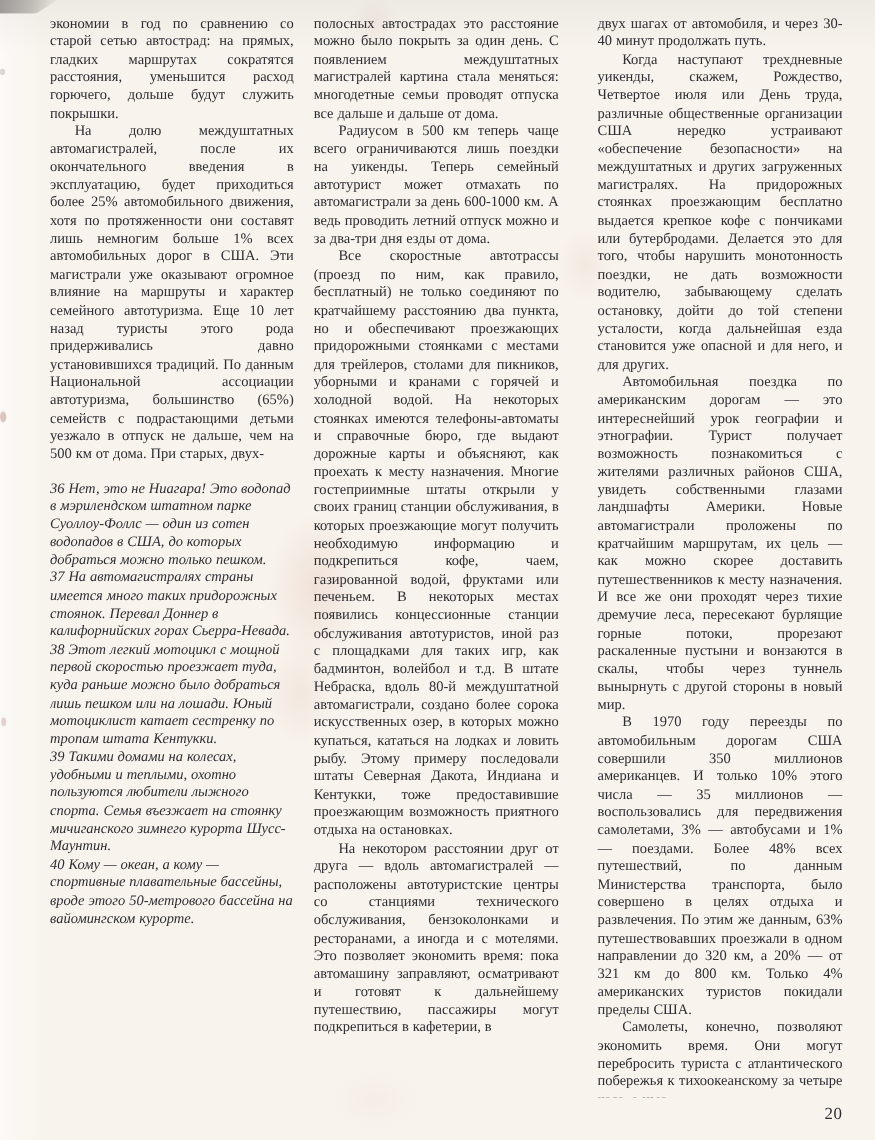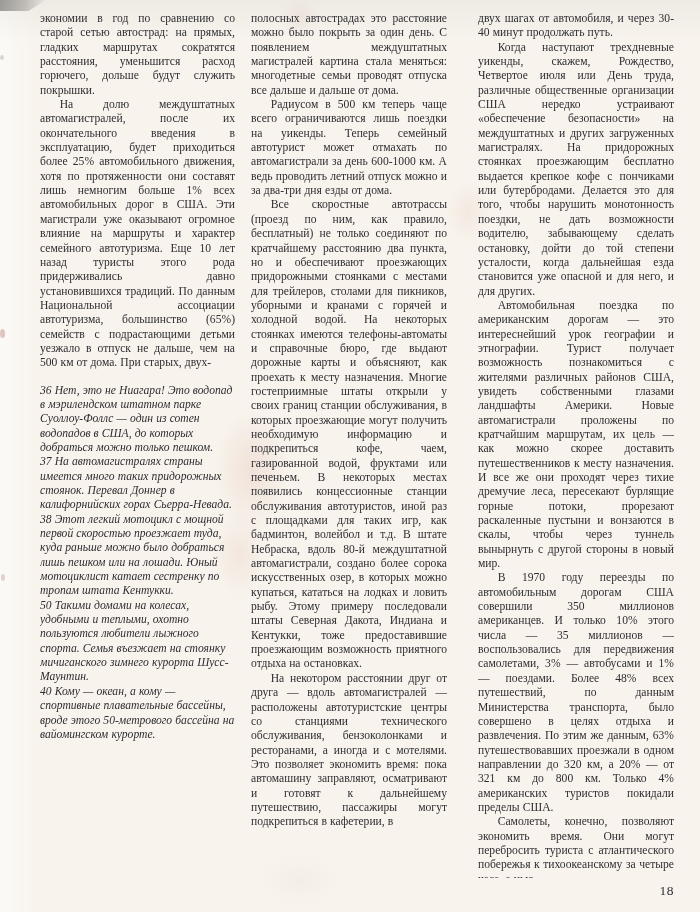--- a/index.html
+++ b/index.html
@@ -92,21 +92,21 @@
 
   <div class="col col-left">
     <div>
         <p class="body-para">экономии в год по сравнению со старой сетью автострад: на прямых, гладких маршрутах сократятся расстояния, уменьшится расход горючего, дольше будут служить покрышки.</p>
         <p class="body-para indent">На долю междуштатных автомагистралей, после их окончательного введения в эксплуатацию, будет приходиться более 25% автомобильного движения, хотя по протяженности они составят лишь немногим больше 1% всех автомобильных дорог в США. Эти магистрали уже оказывают огромное влияние на маршруты и характер семейного автотуризма. Еще 10 лет назад туристы этого рода придерживались давно установившихся традиций. По данным Национальной ассоциации автотуризма, большинство (65%) семейств с подрастающими детьми уезжало в отпуск не дальше, чем на 500 км от дома. При старых, двух-</p>
       </div>
     <div class="captions">
         <p class="caption-para">36  Нет, это не Ниагара! Это водопад в мэрилендском штатном парке Суоллоу-Фоллс — один из сотен водопадов в США, до которых добраться можно только пешком.</p>
         <p class="caption-para">37  На автомагистралях страны имеется много таких придорожных стоянок. Перевал Доннер в калифорнийских горах Сьерра-Невада.</p>
         <p class="caption-para">38  Этот легкий мотоцикл с мощной первой скоростью проезжает туда, куда раньше можно было добраться лишь пешком или на лошади. Юный мотоциклист катает сестренку по тропам штата Кентукки.</p>
-        <p class="caption-para">50  Такими домами на колесах, удобными и теплыми, охотно пользуются любители лыжного спорта. Семья въезжает на стоянку мичиганского зимнего курорта Шусс-Маунтин.</p>
+        <p class="caption-para">39  Такими домами на колесах, удобными и теплыми, охотно пользуются любители лыжного спорта. Семья въезжает на стоянку мичиганского зимнего курорта Шусс-Маунтин.</p>
         <p class="caption-para">40  Кому — океан, а кому — спортивные плавательные бассейны, вроде этого 50-метрового бассейна на вайомингском курорте.</p>
       </div>
   </div>
 
   <div class="col col-middle">
     <div>
         <p class="body-para">полосных автострадах это расстояние можно было покрыть за один день. С появлением междуштатных магистралей картина стала меняться: многодетные семьи проводят отпуска все дальше и дальше от дома.</p>
         <p class="body-para indent">Радиусом в 500 км теперь чаще всего ограничиваются лишь поездки на уикенды. Теперь семейный автотурист может отмахать по автомагистрали за день 600-1000 км. А ведь проводить летний отпуск можно и за два-три дня езды от дома.</p>
         <p class="body-para indent">Все скоростные автотрассы (проезд по ним, как правило, бесплатный) не только соединяют по кратчайшему расстоянию два пункта, но и обеспечивают проезжающих придорожными стоянками с местами для трейлеров, столами для пикников, уборными и кранами с горячей и холодной водой. На некоторых стоянках имеются телефоны-автоматы и справочные бюро, где выдают дорожные карты и объясняют, как проехать к месту назначения. Многие гостеприимные штаты открыли у своих границ станции обслуживания, в которых проезжающие могут получить необходимую информацию и подкрепиться кофе, чаем, газированной водой, фруктами или печеньем. В некоторых местах появились концессионные станции обслуживания автотуристов, иной раз с площадками для таких игр, как бадминтон, волейбол и т.д. В штате Небраска, вдоль 80-й междуштатной автомагистрали, создано более сорока искусственных озер, в которых можно купаться, кататься на лодках и ловить рыбу. Этому примеру последовали штаты Северная Дакота, Индиана и Кентукки, тоже предоставившие проезжающим возможность приятного отдыха на остановках.</p>
         <p class="body-para indent">На некотором расстоянии друг от друга — вдоль автомагистралей — расположены автотуристские центры со станциями технического обслуживания, бензоколонками и ресторанами, а иногда и с мотелями. Это позволяет экономить время: пока автомашину заправляют, осматривают и готовят к дальнейшему путешествию, пассажиры могут подкрепиться в кафетерии, в</p>
@@ -116,15 +116,15 @@
   <div class="col col-right">
     <div>
         <p class="body-para">двух шагах от автомобиля, и через 30-40 минут продолжать путь.</p>
         <p class="body-para indent">Когда наступают трехдневные уикенды, скажем, Рождество, Четвертое июля или День труда, различные общественные организации США нередко устраивают «обеспечение безопасности» на междуштатных и других загруженных магистралях. На придорожных стоянках проезжающим бесплатно выдается крепкое кофе с пончиками или бутербродами. Делается это для того, чтобы нарушить монотонность поездки, не дать возможности водителю, забывающему сделать остановку, дойти до той степени усталости, когда дальнейшая езда становится уже опасной и для него, и для других.</p>
         <p class="body-para indent">Автомобильная поездка по американским дорогам — это интереснейший урок географии и этнографии. Турист получает возможность познакомиться с жителями различных районов США, увидеть собственными глазами ландшафты Америки. Новые автомагистрали проложены по кратчайшим маршрутам, их цель — как можно скорее доставить путешественников к месту назначения. И все же они проходят через тихие дремучие леса, пересекают бурлящие горные потоки, прорезают раскаленные пустыни и вонзаются в скалы, чтобы через туннель вынырнуть с другой стороны в новый мир.</p>
         <p class="body-para indent">В 1970 году переезды по автомобильным дорогам США совершили 350 миллионов американцев. И только 10% этого числа — 35 миллионов — воспользовались для передвижения самолетами, 3% — автобусами и 1% — поездами. Более 48% всех путешествий, по данным Министерства транспорта, было совершено в целях отдыха и развлечения. По этим же данным, 63% путешествовавших проезжали в одном направлении до 320 км, а 20% — от 321 км до 800 км. Только 4% американских туристов покидали пределы США.</p>
         <p class="body-para indent">Самолеты, конечно, позволяют экономить время. Они могут перебросить туриста с атлантического побережья к тихоокеанскому за четыре часа, а нью-</p>
       </div>
   </div>
 
-  <div class="page-number">18</div>
+  <div class="page-number">20</div>
 
 </div>
 
 </body></html>

